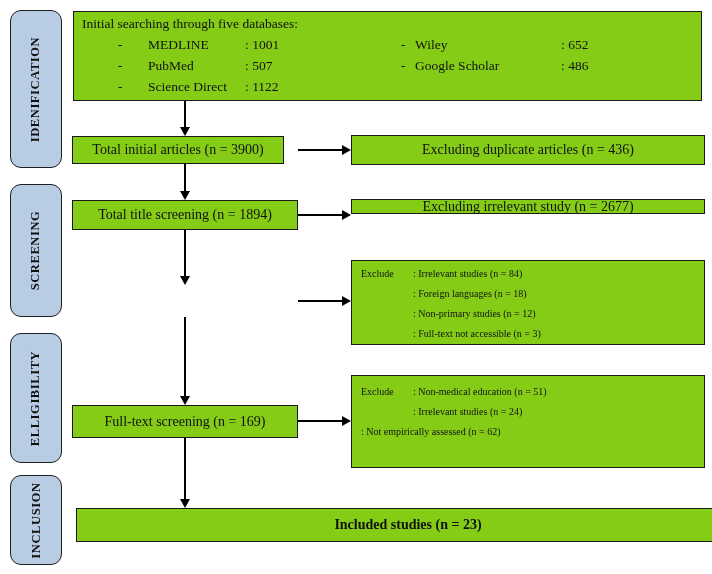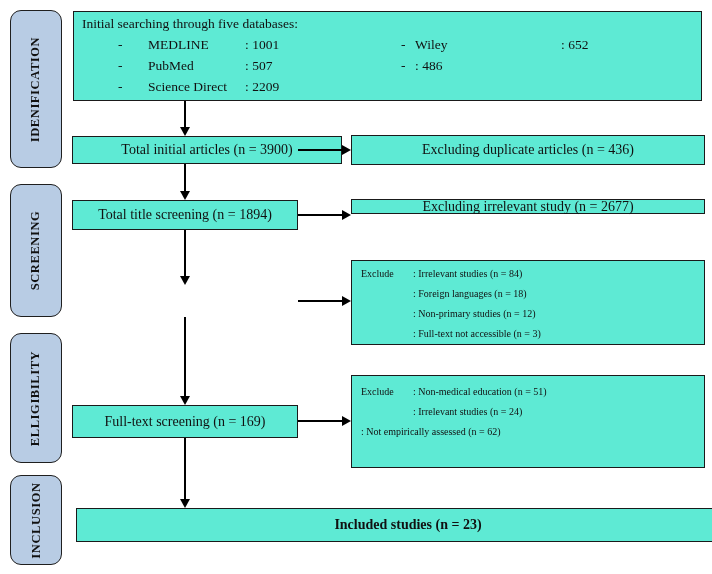--- a/index.html
+++ b/index.html
@@ -16,21 +16,21 @@
     position:absolute; left:10px; width:52px; box-sizing:border-box;
     background:var(--stage-fill); border:1.5px solid var(--stage-border);
     border-radius:11px; display:flex; align-items:center; justify-content:center;
   }
   .stage-label{
     transform:rotate(-90deg); white-space:nowrap; font-weight:bold;
     font-size:12.5px; letter-spacing:.6px;
   }
   
   .box{
-    position:absolute; box-sizing:border-box; background:#5eead4;
+    position:absolute; box-sizing:border-box; background:#84cc16;
     border:1.5px solid var(--box-border);
   }
   .center-box{display:flex; align-items:center; justify-content:center; text-align:center; font-size:14px;}
   
   .search-title{position:absolute; left:8px; top:4px; font-size:13.5px;}
   .db-list{position:absolute; top:25px; display:grid; grid-auto-rows:21px; font-size:13.5px;}
   .db-list.left{left:44px; grid-template-columns:30px 97px auto;}
   .db-list.right{left:327px; grid-template-columns:14px 146px auto;}
   .db-list span{white-space:nowrap;}
   
@@ -76,32 +76,33 @@
     <div class="search-title">Initial searching through five databases:</div>
     <div class="db-list left">
       <span>-</span>
       <span>MEDLINE</span>
       <span>: 1001</span>
       <span>-</span>
       <span>PubMed</span>
       <span>: 507</span>
       <span>-</span>
       <span>Science Direct</span>
-      <span>: 2209</span>
+      <span>: 1122</span>
     </div>
     <div class="db-list right">
       <span>-</span>
       <span>Wiley</span>
       <span>: 652</span>
       <span>-</span>
+      <span>Google Scholar</span>
       <span>: 486</span>
     </div>
   </div>
 
-  <div class="box center-box" style="left:72px;top:136px;width:270px;height:28px">
+  <div class="box center-box" style="left:72px;top:136px;width:212px;height:28px">
     <span>Total initial articles (n = 3900)</span>
   </div>
   <div class="box center-box" style="left:72px;top:200px;width:226px;height:30px">
     <span>Total title screening (n = 1894)</span>
   </div>
   <div class="box center-box" style="left:72px;top:405px;width:226px;height:33px">
     <span>Full-text screening (n = 169)</span>
   </div>
   <div class="box center-box bold" style="left:76px;top:508px;width:664px;height:34px">
     <span>Included studies (n = 23)</span>

